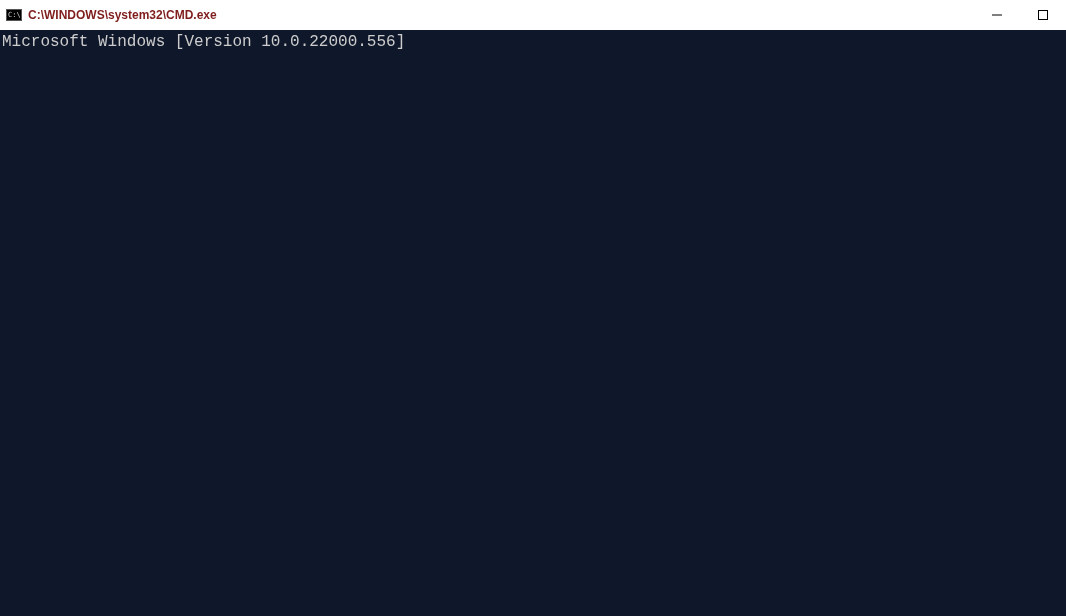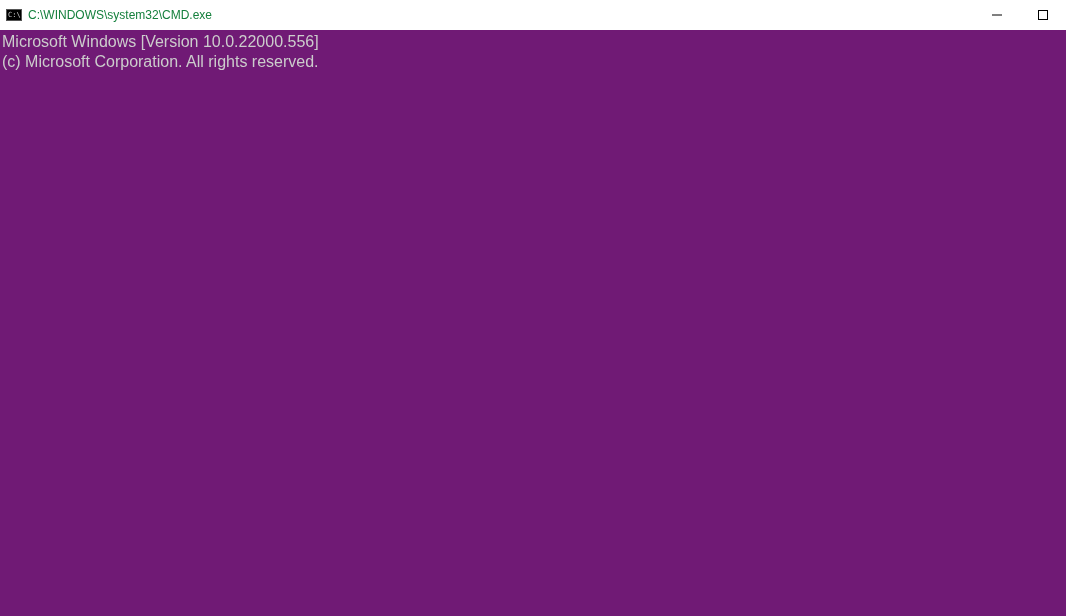--- a/index.html
+++ b/index.html
@@ -32,22 +32,22 @@
     .titlebar-icon {
       width: 16px;
       height: 16px;
       margin-right: 6px;
       display: inline-flex;
       align-items: center;
       justify-content: center;
     }
     .titlebar-title {
       font-size: 12px;
-      color: #15803d;
-      font-weight: 400;
+      color: #7f1d1d;
+      font-weight: 700;
     }
     .titlebar-controls {
       position: absolute;
       right: 0;
       top: 0;
       height: 30px;
       display: flex;
       align-items: center;
     }
     .titlebar-btn {
@@ -57,23 +57,23 @@
       align-items: center;
       justify-content: center;
       cursor: pointer;
     }
     .titlebar-btn svg {
       width: 10px;
       height: 10px;
     }
     .terminal {
       flex: 1;
-      background: #701a75;
+      background: #0f172a;
       color: #cccccc;
-      font-family: Liberation Sans, sans-serif;
+      font-family: Liberation Mono, monospace;
       font-size: 16px;
       line-height: 20px;
       padding: 2px 2px 0 2px;
       white-space: pre;
       overflow: hidden;
       position: relative;
     }
     .terminal-line {
       display: block;
     }
@@ -115,14 +115,14 @@
         </svg>
       </div>
       <div class="titlebar-btn">
         <svg viewBox="0 0 10 10">
           <rect x="0.5" y="0.5" width="9" height="9" stroke="#000" stroke-width="1" fill="none"></rect>
         </svg>
       </div>
 
     </div>
   </div>
-  <div class="terminal"><span class="terminal-line">Microsoft Windows [Version 10.0.22000.556]</span><span class="terminal-line">(c) Microsoft Corporation. All rights reserved.</span><span class="terminal-line"></span></div>
+  <div class="terminal"><span class="terminal-line">Microsoft Windows [Version 10.0.22000.556]</span><span class="terminal-line"></span></div>
 </div>
 
 </body></html>

